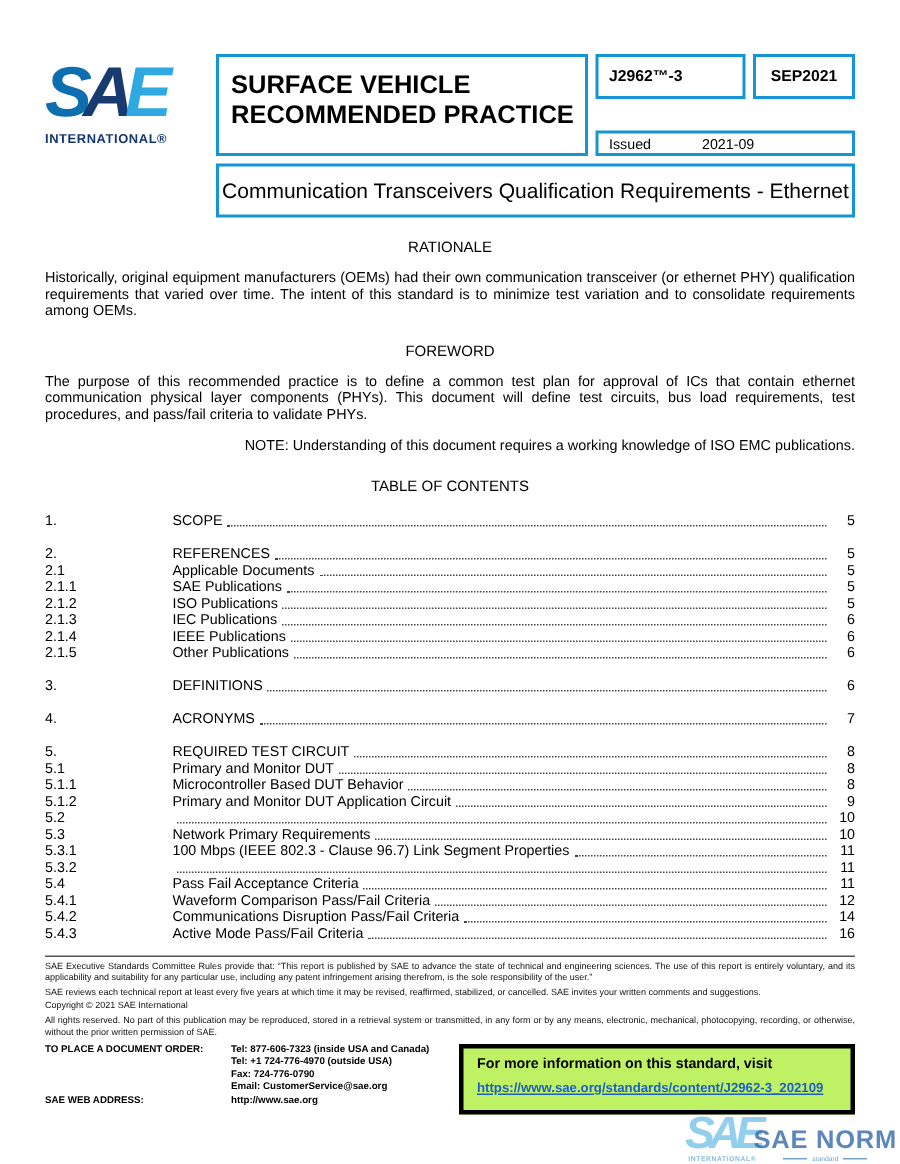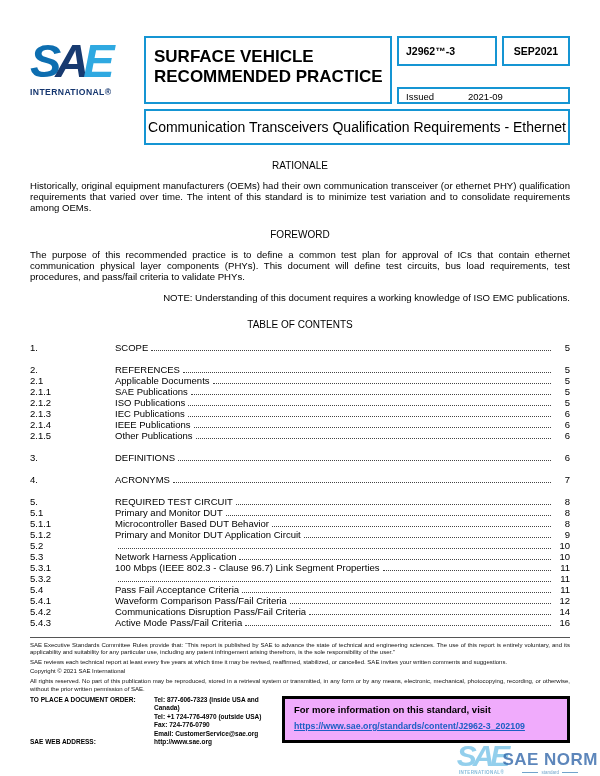--- a/index.html
+++ b/index.html
@@ -41,21 +41,21 @@
   
   .sep { border:none; border-top:1px solid #555; margin-top:9px; }
   .legal { margin-top:4px; }
   .legal p { font-size:6px; line-height:1.22; text-align:justify; margin-bottom:2.5px; color:#111; }
   .bottom { display:flex; margin-top:3px; }
   .order { flex:1; font-size:6.5px; font-weight:bold; }
   .order-row { display:flex; }
   .order-label { width:124px; flex-shrink:0; }
   .order-contacts div { line-height:1.3; }
   .order-row + .order-row { margin-top:0; }
-  .info-box { width:288px; border:3px solid #000; padding:5px 9px 7px 9px; align-self:flex-start; background:#f0abfc; }
+  .info-box { width:264px; border:3px solid #000; padding:5px 9px 7px 9px; align-self:flex-start; background:#bef264; }
   .info-line1 { font-weight:bold; font-size:9.5px; }
   .info-link { display:inline-block; margin-top:2px; font-size:8.8px; font-weight:bold; color:#1d5fc4; text-decoration:underline; }
 
   
   .watermark { position:absolute; right:2px; bottom:1px; display:flex; align-items:flex-end; opacity:.95; }
   .wm-logo { text-align:center; margin-right:-6px; }
   .wm-sae { font-weight:bold; font-style:italic; font-size:30px; line-height:26px; letter-spacing:-4px; color:#8ecdec; }
   .wm-intl { font-size:4.5px; font-weight:bold; color:#7fb8d9; letter-spacing:.4px; margin-top:1px; }
   .wm-right { margin-left:2px; }
   .wm-title { font-size:17px; font-weight:800; letter-spacing:.5px; color:rgba(41,96,165,.8); line-height:16px; white-space:nowrap; }
@@ -180,21 +180,21 @@
         <span class="toc-dots"></span>
         <span class="toc-page">9</span>
       </div>
       <div class="toc-row">
         <span class="toc-num">5.2</span>
         <span class="toc-dots"></span>
         <span class="toc-page">10</span>
       </div>
       <div class="toc-row">
         <span class="toc-num">5.3</span>
-        <span class="toc-title">Network Harness Application</span>
+        <span class="toc-title">Network Primary Requirements</span>
         <span class="toc-dots"></span>
         <span class="toc-page">10</span>
       </div>
       <div class="toc-row">
         <span class="toc-num">5.3.1</span>
         <span class="toc-title">100 Mbps (IEEE 802.3 - Clause 96.7) Link Segment Properties</span>
         <span class="toc-dots"></span>
         <span class="toc-page">11</span>
       </div>
       <div class="toc-row">

